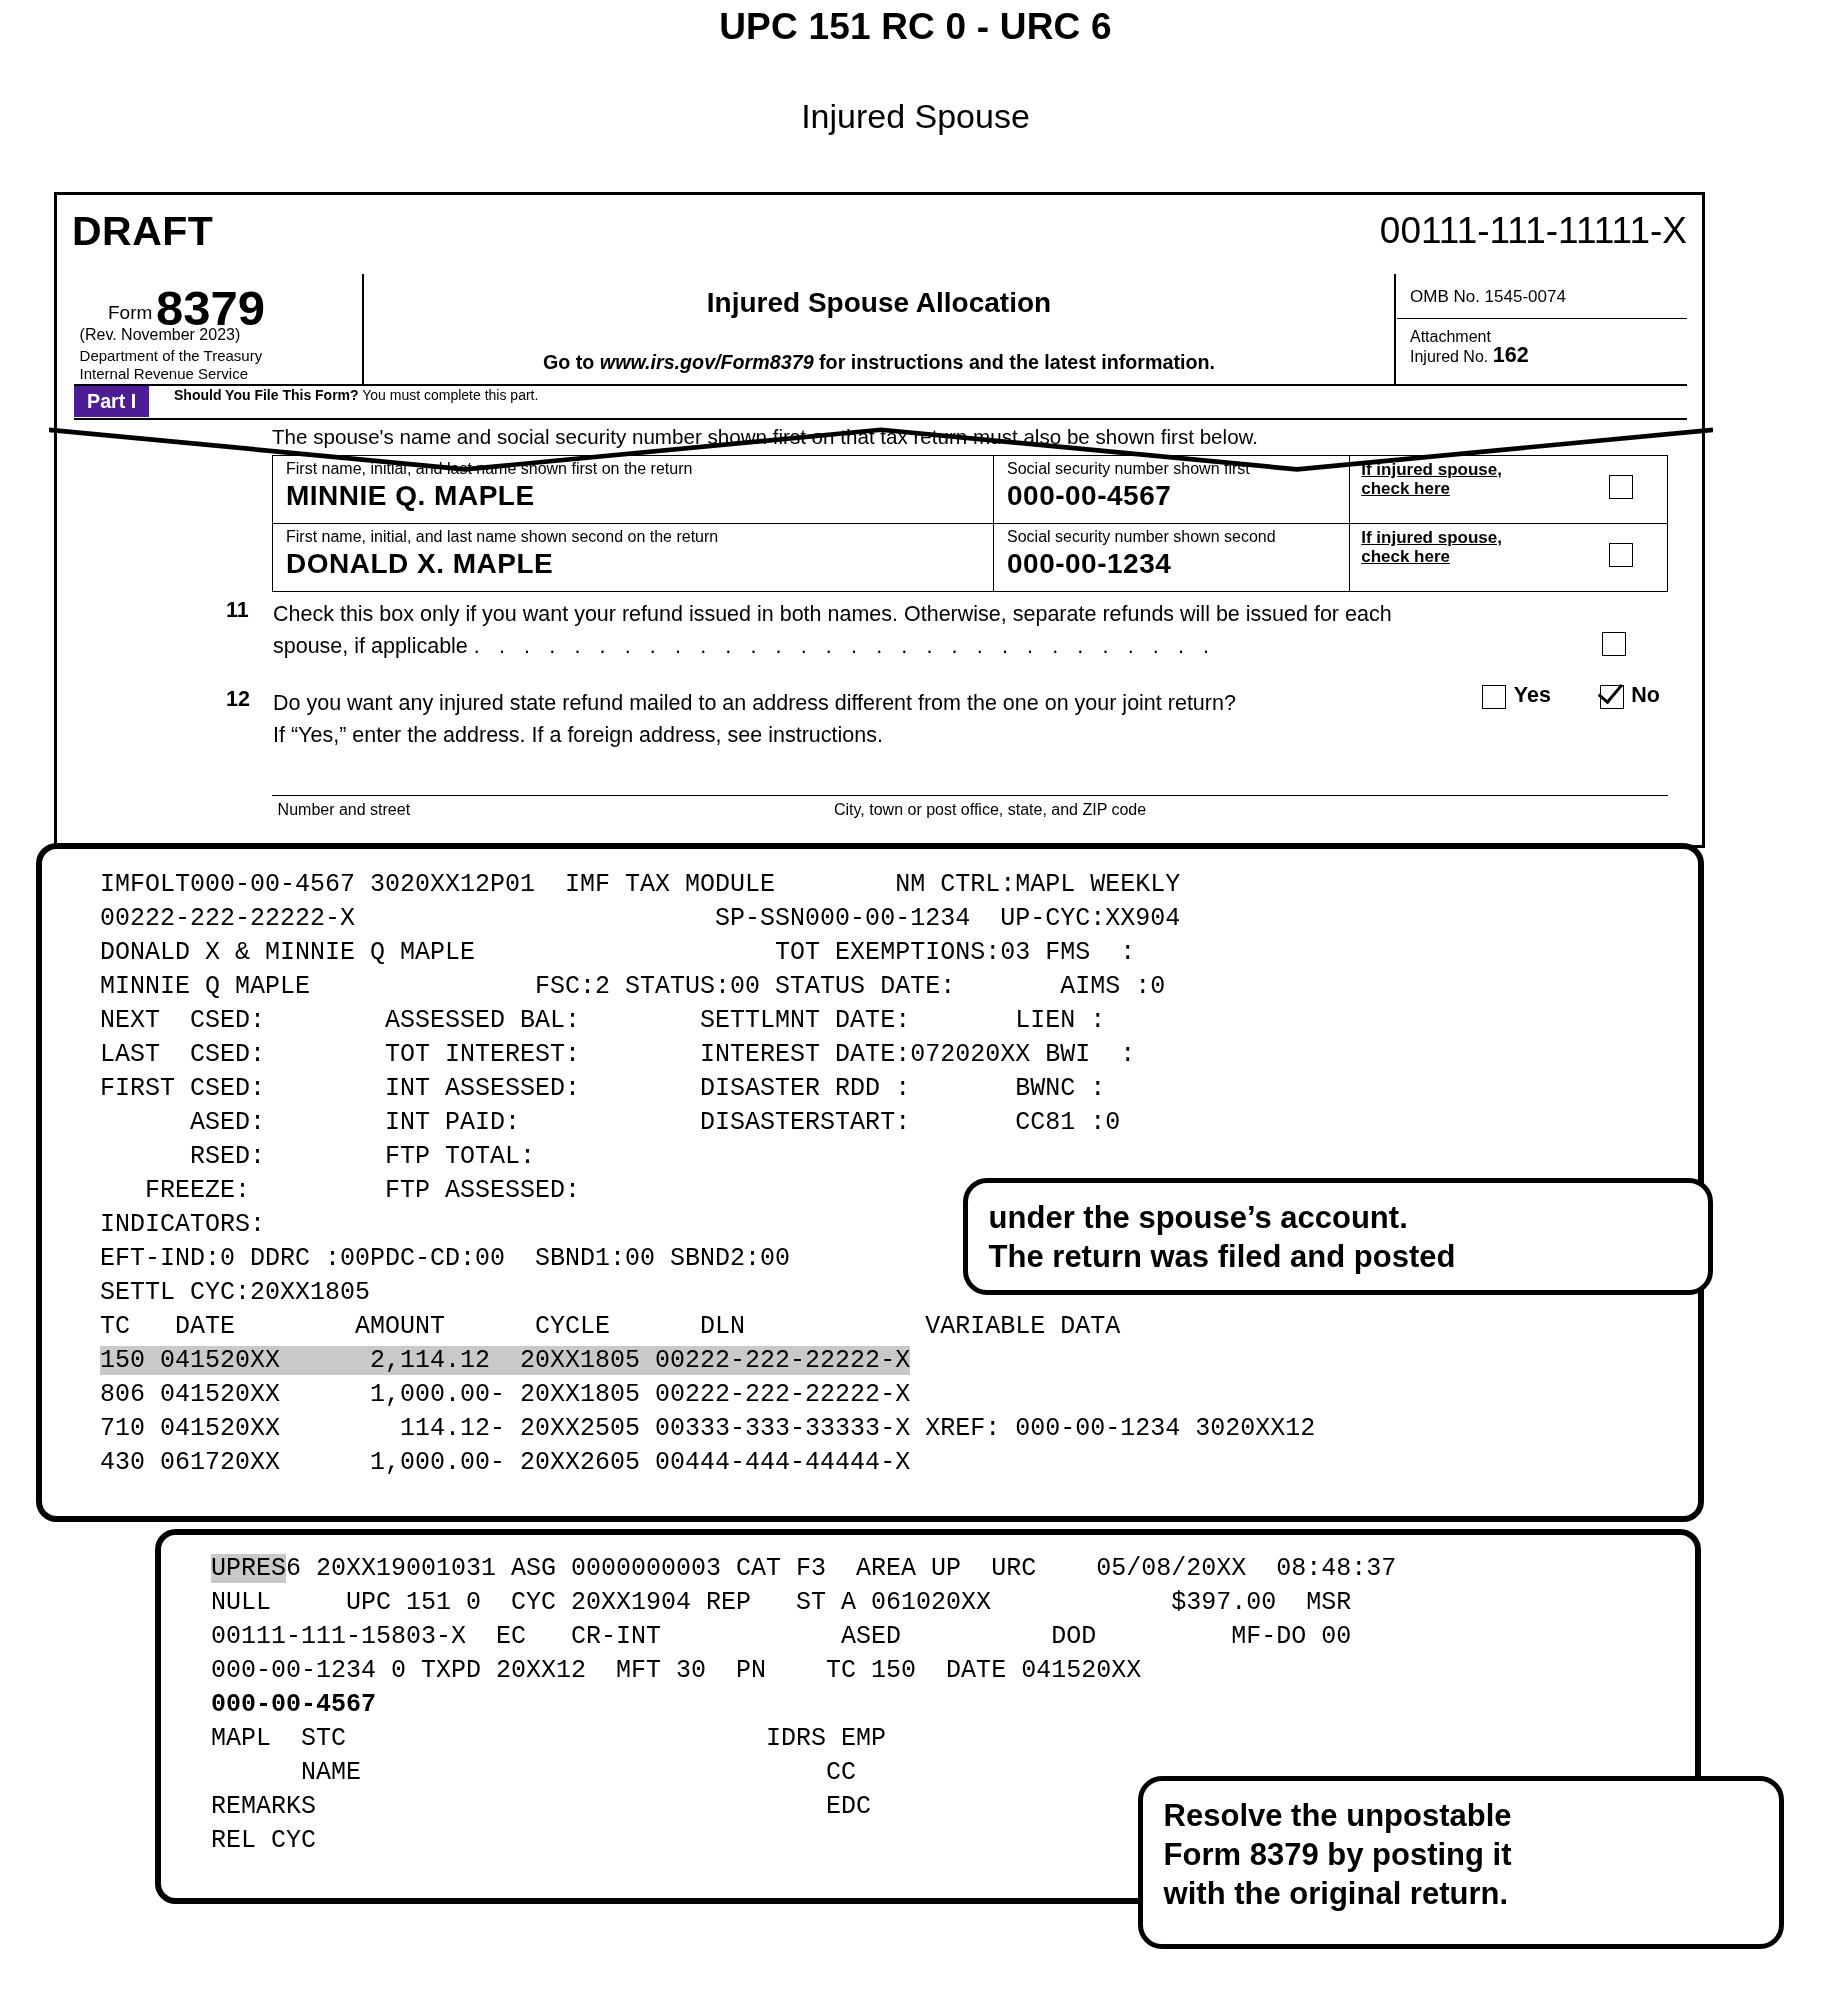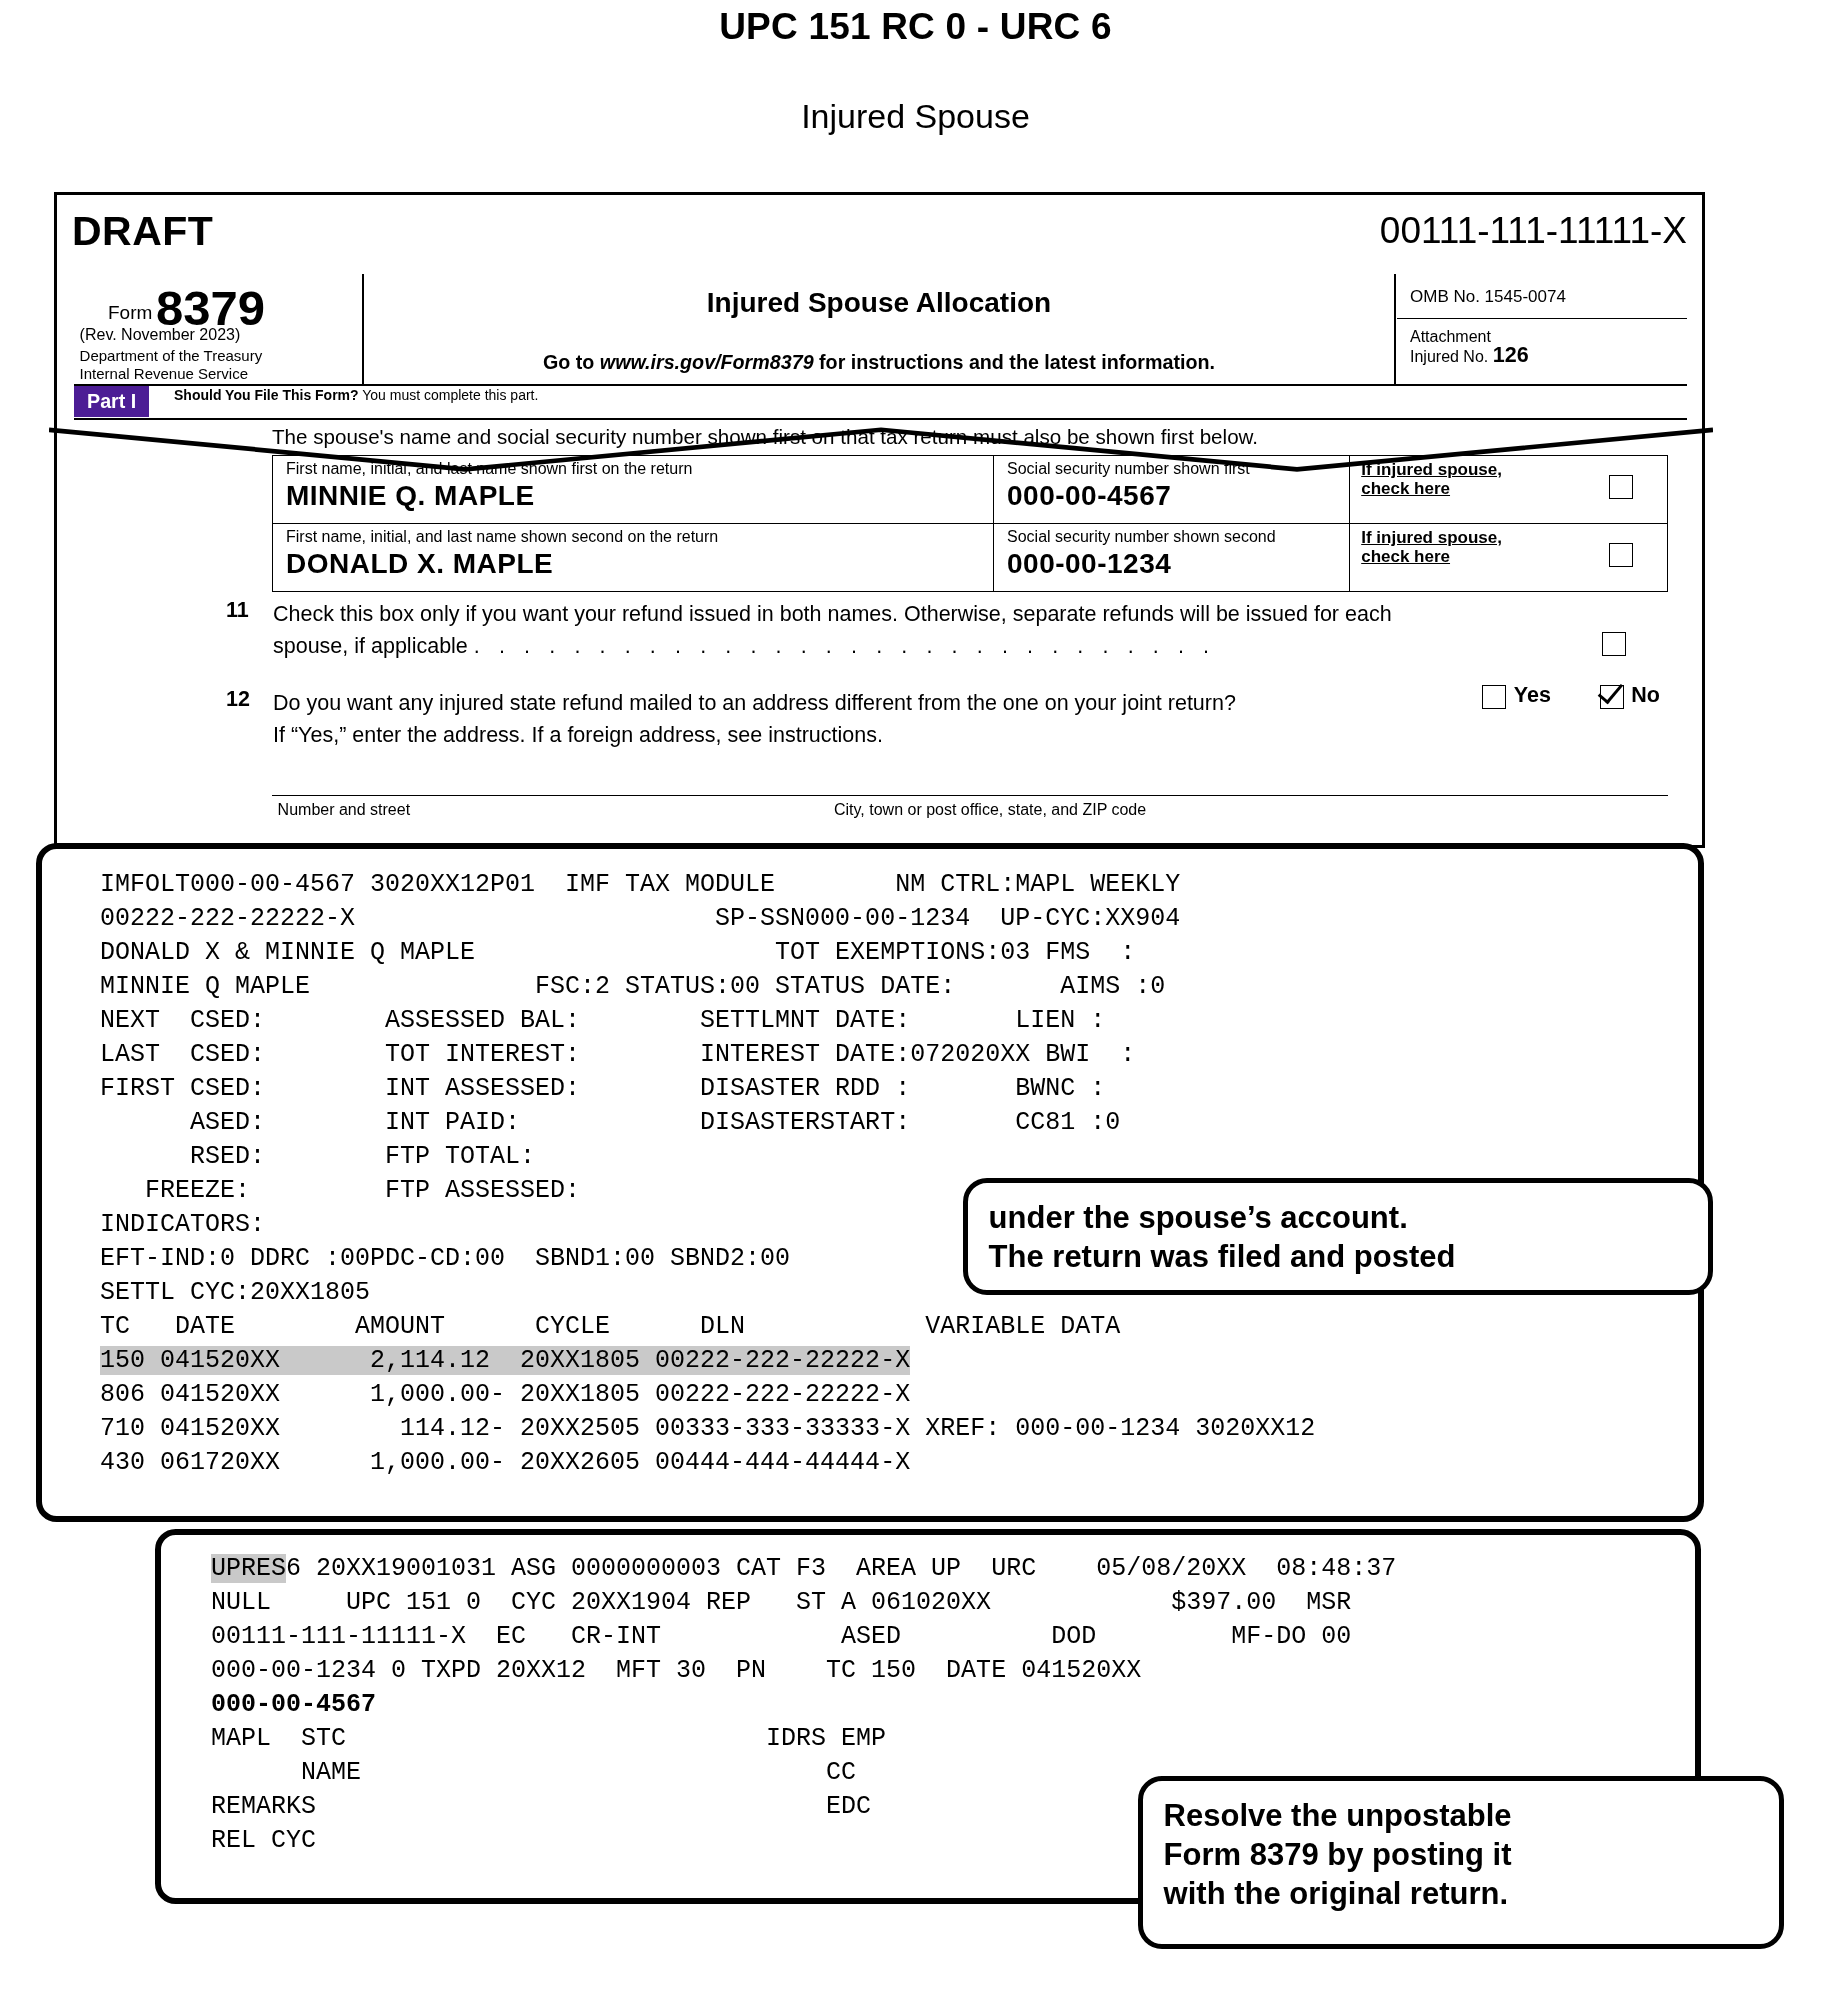--- a/index.html
+++ b/index.html
@@ -430,21 +430,21 @@
         <div class="center-title">Injured Spouse Allocation</div>
         <div class="center-goto">
           <span class="bold">Go to </span><span class="ital">www.irs.gov/Form8379</span><span class="bold"> for instructions and the latest information.</span>
         </div>
       </div>
       <div class="head-right">
         <div class="omb">OMB No. 1545-0074</div>
         <div class="attach">
           <span>Attachment</span><br>
           <span>Injured No.</span>
-          <b>126</b>
+          <b>162</b>
         </div>
       </div>
     </div>
 
     <div class="part-bar">
       <span class="part-tag">Part I</span>
       <span class="part-text"><b>Should You File This Form?</b><span> You must complete this part.</span></span>
     </div>
 
     <div class="spouse-note">The spouse's name and social security number shown first on that tax return must also be shown first below.</div>
@@ -532,21 +532,21 @@
 <span>TC   DATE        AMOUNT      CYCLE      DLN            VARIABLE DATA</span>
 <span class="hl">150 041520XX      2,114.12  20XX1805 00222-222-22222-X</span>
 <span>806 041520XX      1,000.00- 20XX1805 00222-222-22222-X</span>
 <span>710 041520XX        114.12- 20XX2505 00333-333-33333-X XREF: 000-00-1234 3020XX12</span>
 <span>430 061720XX      1,000.00- 20XX2605 00444-444-44444-X</span></div>
   </div>
 
   <div class="upres-panel">
     <div class="mono upres-text"><span class="hl">UPRES</span><span>6 20XX19001031 ASG 0000000003 CAT F3  AREA UP  URC    05/08/20XX  08:48:37</span>
 <span>NULL     UPC 151 0  CYC 20XX1904 REP   ST A 061020XX            $397.00  MSR</span>
-<span>00111-111-11111-X  EC   CR-INT            ASED          DOD         MF-DO 00</span>
+<span>00111-111-15803-X  EC   CR-INT            ASED          DOD         MF-DO 00</span>
 <span>000-00-1234 0 TXPD 20XX12  MFT 30  PN    TC 150  DATE 041520XX</span>
 <span class="bold-mono">000-00-4567</span>
 <span>MAPL  STC                            IDRS EMP</span>
 <span>      NAME                               CC</span>
 <span>REMARKS                                  EDC</span>
 <span>REL CYC</span></div>
   </div>
 
   <div class="callout callout-1">
     <div>under the spouse’s account.</div>

